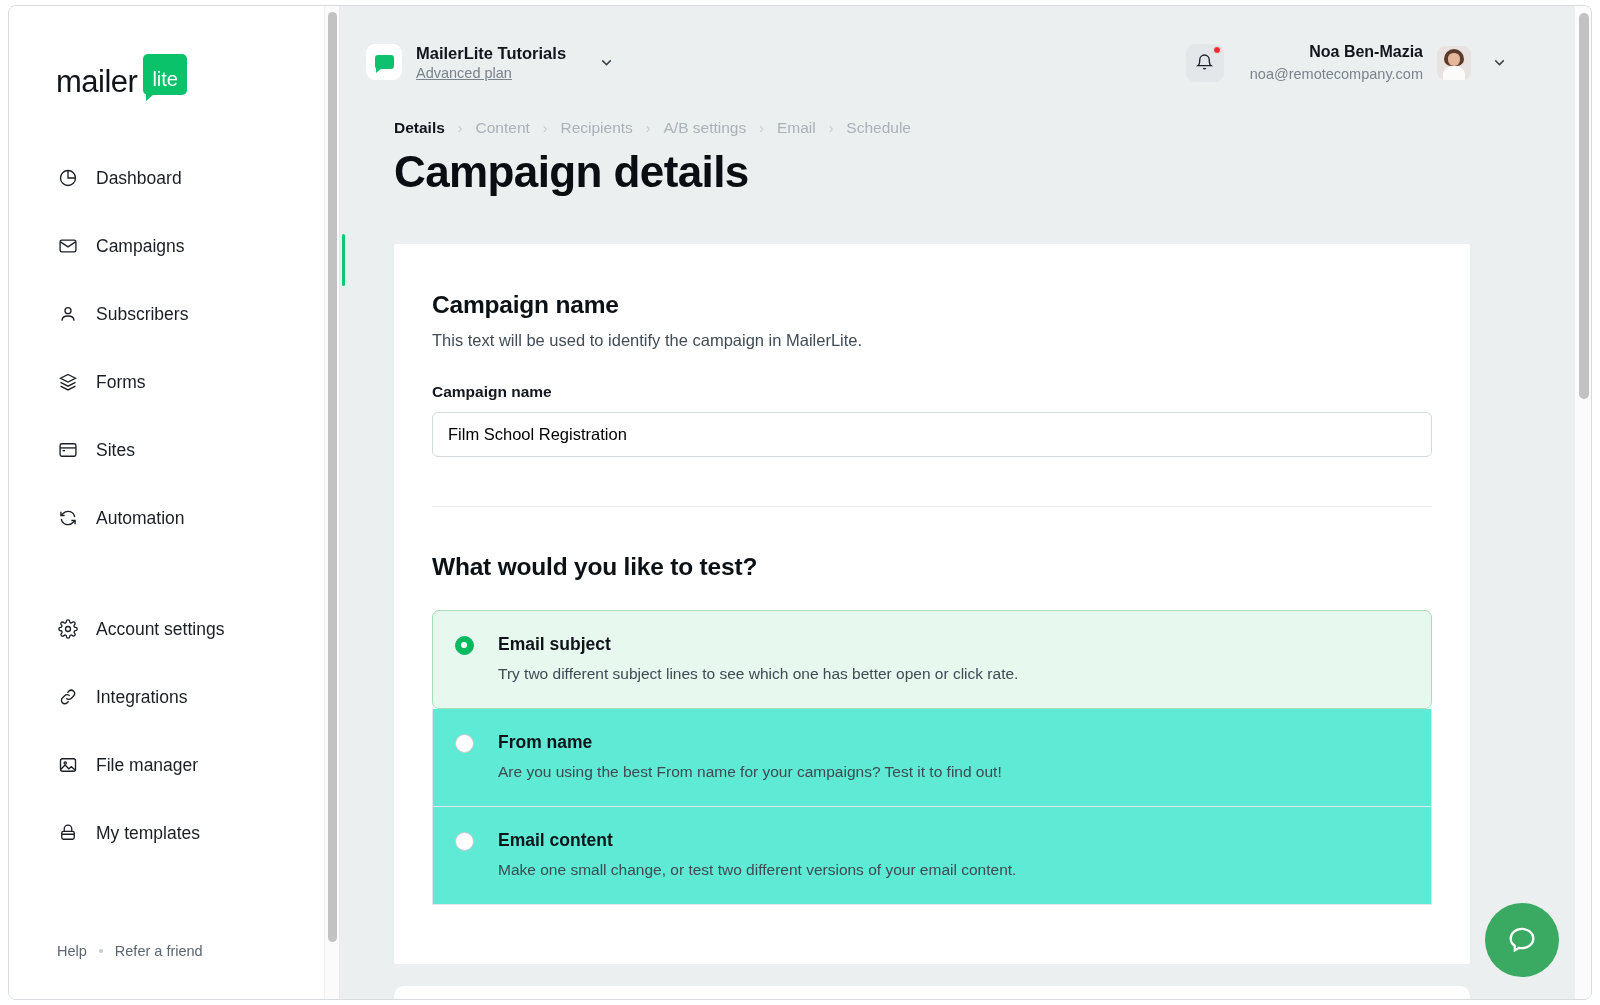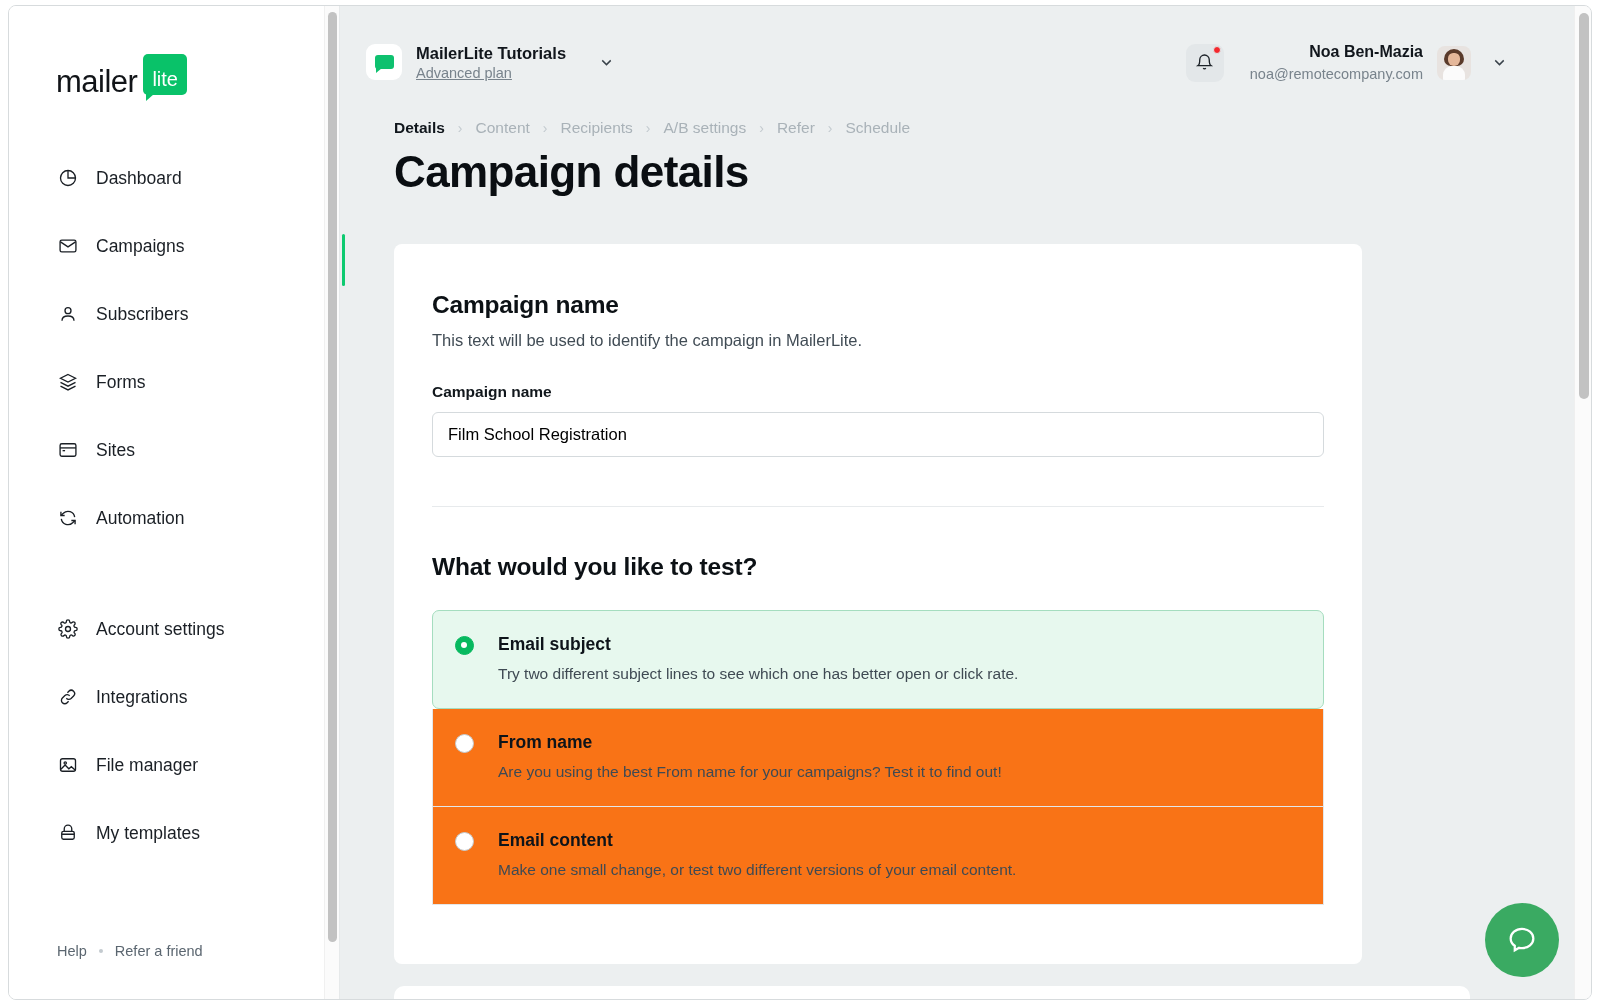--- a/index.html
+++ b/index.html
@@ -233,22 +233,22 @@
   .page-title {
     font-size: 44px;
     font-weight: 700;
     color: #0a0e12;
     letter-spacing: -0.6px;
     margin-bottom: 47px;
   }
 
   .card {
     background: #ffffff;
-    border-radius: 8px;
-    width: 968px;
+    border-radius: 2px;
+    width: 1076px;
     padding: 47px 38px 0 38px;
     min-height: 720px;
   }
 
   .sec-title {
     font-size: 24.5px;
     font-weight: 700;
     color: #0c1115;
     letter-spacing: -0.2px;
     margin-bottom: 12px;
@@ -282,21 +282,21 @@
     margin: 49px 0 46px 0;
   }
 
   .options { margin-top: 29px; }
   .option {
     border: 1px solid #e3e7e9;
     border-top: none;
     padding: 23px 22px 24px 22px;
     position: relative;
     cursor: pointer;
-    background: #f97316;
+    background: #5eead4;
   }
   .option:first-child {
     border-top: 1px solid #b9e6cf;
     border-radius: 7px 7px 0 0;
   }
   .option.selected {
     background: #e7f8ee;
     border: 1px solid #a5ddbf;
     border-radius: 7px;
   }
@@ -569,21 +569,21 @@
 
         <div class="breadcrumb">
           <span class="crumb current">Details</span>
           <span class="sep">›</span>
           <span class="crumb">Content</span>
           <span class="sep">›</span>
           <span class="crumb">Recipients</span>
           <span class="sep">›</span>
           <span class="crumb">A/B settings</span>
           <span class="sep">›</span>
-          <span class="crumb">Refer</span>
+          <span class="crumb">Email</span>
           <span class="sep">›</span>
           <span class="crumb">Schedule</span>
         </div>
 
         <h1 class="page-title">Campaign details</h1>
 
         <section class="card">
 
           <h2 class="sec-title">Campaign name</h2>
           <p class="sec-desc">This text will be used to identify the campaign in MailerLite.</p>

